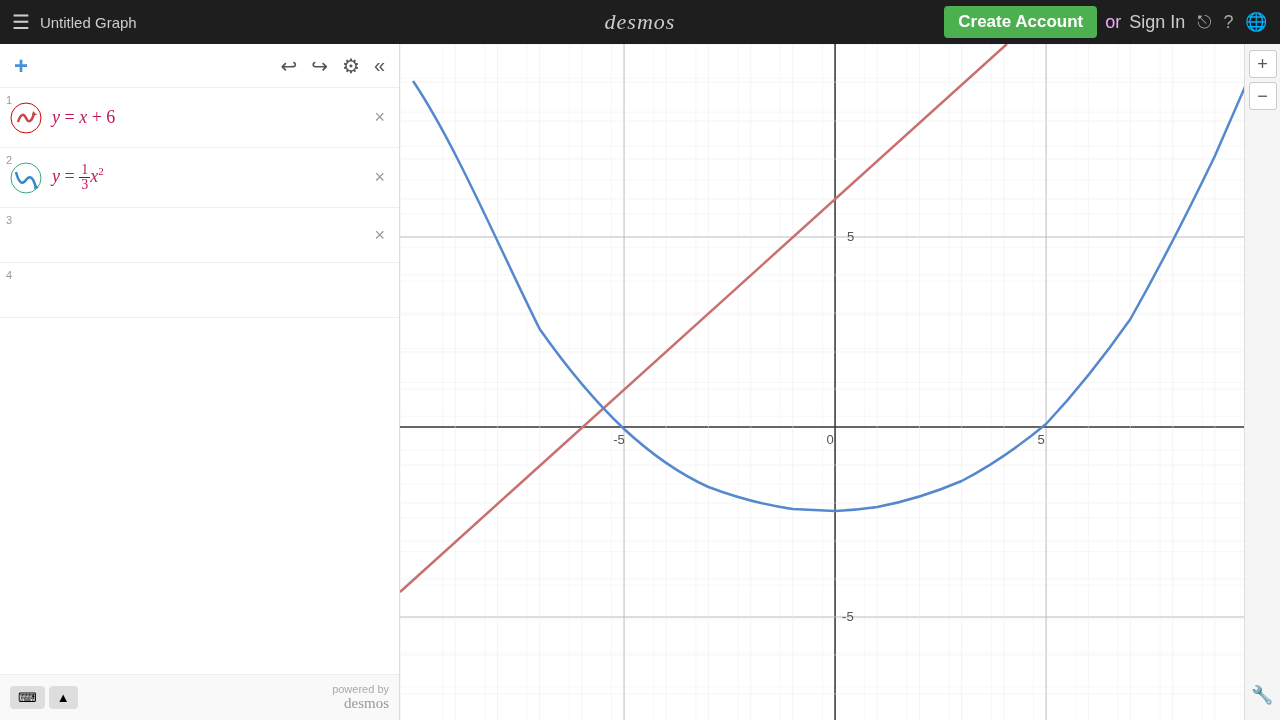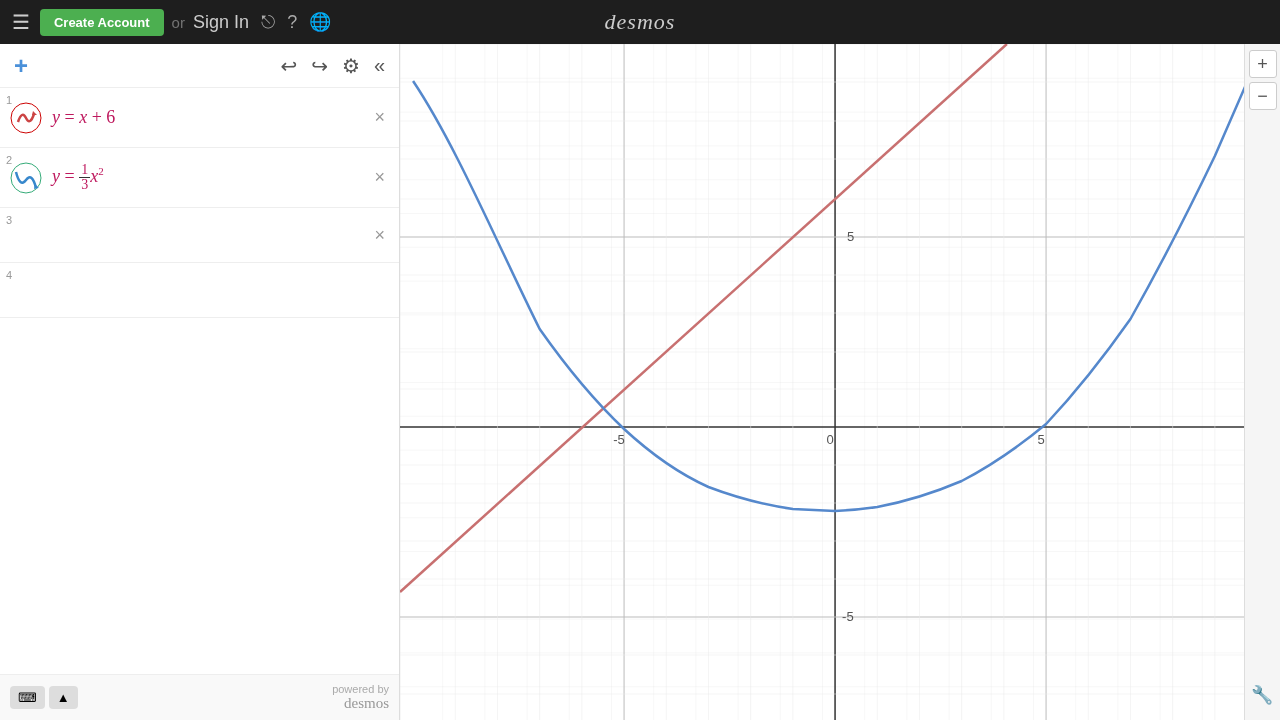--- a/index.html
+++ b/index.html
@@ -39,27 +39,27 @@
       display: flex;
       align-items: center;
       gap: 8px;
     }
     .btn-create {
       background: #4caf50;
       color: white;
       border: none;
       border-radius: 4px;
       padding: 6px 14px;
-      font-size: 13px;
+      font-size: 17px;
       cursor: pointer;
       font-weight: bold;
     }
     .header-or {
-      color: #737373;
-      font-size: 15px;
+      color: #f0abfc;
+      font-size: 18px;
     }
     .btn-signin {
       background: transparent;
       color: #ccc;
       border: none;
       font-size: 18px;
       cursor: pointer;
     }
     .header-icon {
       color: #aaa;
@@ -258,20 +258,21 @@
     sup { font-size: 11px; vertical-align: super; }
     .frac { display: inline-flex; flex-direction: column; align-items: center; vertical-align: middle; font-size: 14px; line-height: 1; }
     .frac-top { border-bottom: 1px solid #333; padding: 0 2px; }
     .frac-bot { padding: 0 2px; }
   </style>
 </head>
 <body>
 
 <div id="header">
   <span class="hamburger">☰</span>
+  <span class="title">Untitled Graph</span>
   <span class="desmos-logo logo">desmos</span>
   <div class="right-actions">
     <button class="btn-create">Create Account</button>
     <span class="header-or">or</span>
     <button class="btn-signin">Sign In</button>
     <span class="header-icon">⎋</span>
     <span class="header-icon">?</span>
     <span class="header-icon">🌐</span>
   </div>
 </div>

